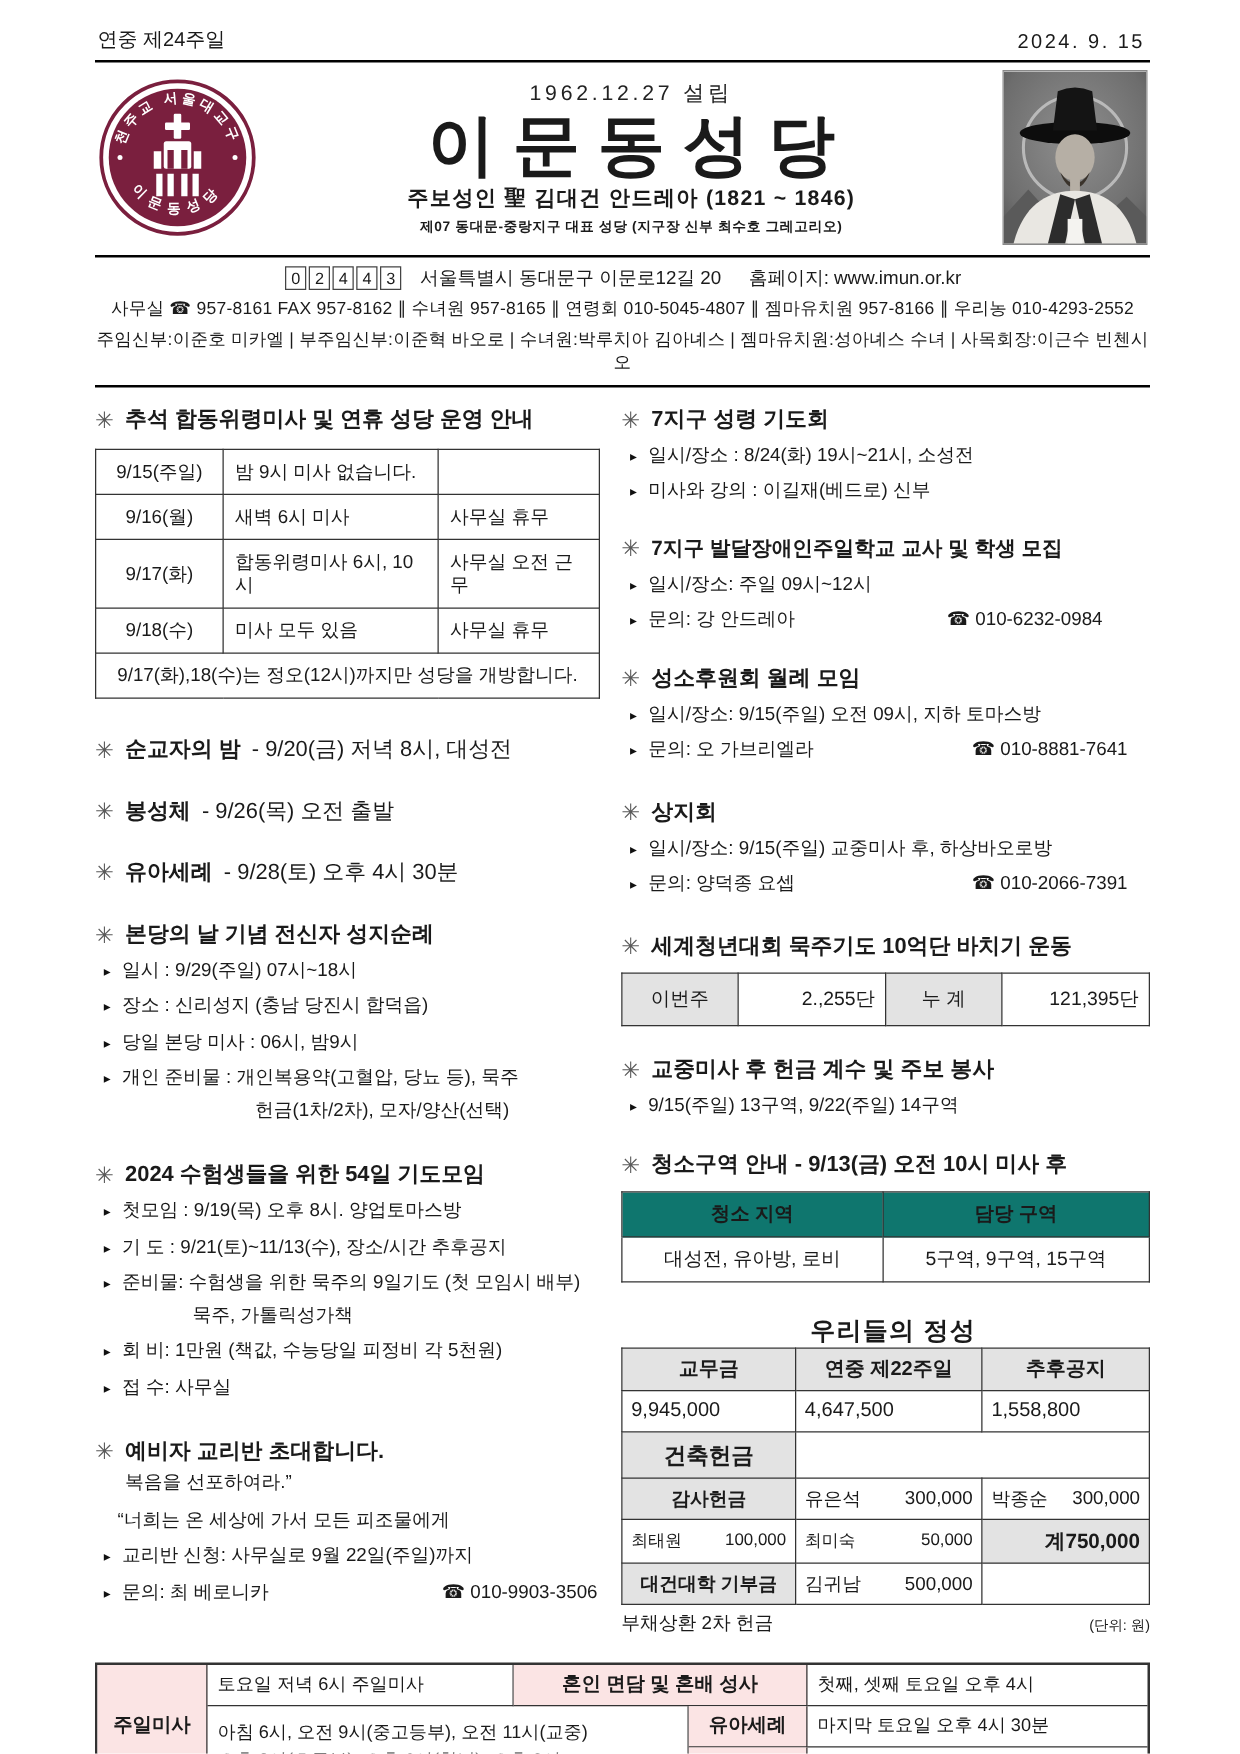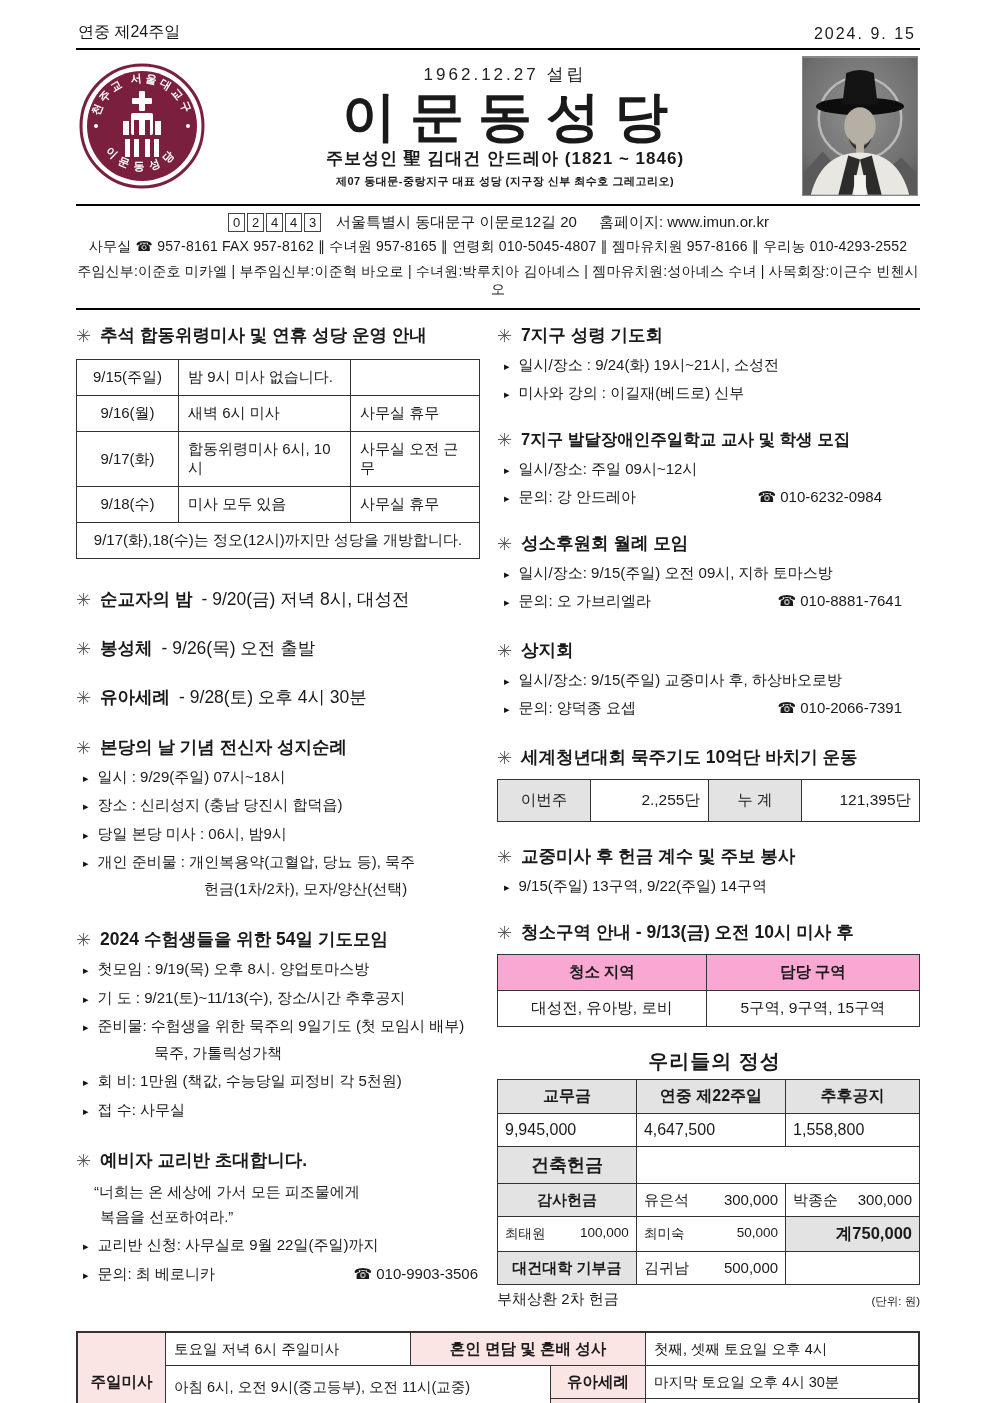--- a/index.html
+++ b/index.html
@@ -51,25 +51,25 @@
   .chuseok-tbl .b { font-weight:normal; }
   .chuseok-tbl .foot { text-align:center; padding:8px 4px; }
 
   .rosary-tbl { width:100%; margin-top:10px; font-size:15.5px; }
   .rosary-tbl td { border:1.8px solid #333; padding:10px 8px; height:34px; }
   .rosary-tbl .lab { background:#e3e3e3; text-align:center; width:22%; }
   .rosary-tbl .val { text-align:right; width:28%; }
 
   .clean-tbl { width:100%; margin-top:10px; font-size:15.5px; }
   .clean-tbl td { border:1.8px solid #333; padding:7px 6px; text-align:center; height:34px; }
-  .clean-tbl .hd { background:#f9a8d4; font-weight:bold; border-bottom:1.5px dotted #555;font-family:Liberation Serif, serif; }
+  .clean-tbl .hd { background:#0f766e; font-weight:bold; border-bottom:1.5px dotted #555; }
   .clean-tbl td + td { border-left:1.5px dotted #555; }
 
   
-  .banner { margin-top:16px; height:36px; display:flex; align-items:center;margin-left:12px; }
+  .banner { margin-top:16px; height:36px; display:flex; align-items:flex-end;margin-left:12px; }
   .banner .art { flex:1; background:
       repeating-linear-gradient(115deg,#9a9a9a 0 6px,#d8d8d8 6px 13px,#bdbdbd 13px 22px,#efefef 22px 30px);
       border-radius:2px; }
   .banner .title { display:flex; align-items:center; padding:0 12px; font-size:20px; font-weight:bold; letter-spacing:1px; }
 
   .fin-tbl { width:100%; font-size:15px; }
   .fin-tbl td { border:1.8px solid #333; padding:6px 7px; height:33px; }
   .fin-tbl .gh { background:#e3e3e3; font-weight:bold; text-align:center; font-size:16px; }
   .fin-tbl .amt { text-align:left; font-size:16px; }
   .fin-tbl .pair { white-space:nowrap; }
@@ -294,22 +294,22 @@
               <span>접  수: 사무실</span>
             </div>
         </div>
       </div>
 
       <div style="margin-top:28px">
         <div class="h">
             <span class="star">✳</span>
             <span>예비자 교리반 초대합니다.</span>
           </div>
+        <div class="quote" style="margin-top:3px; margin-left:24px">복음을 선포하여라.”</div>
         <div class="quote">“너희는 온 세상에 가서 모든 피조물에게</div>
-        <div class="quote" style="margin-top:3px; margin-left:24px">복음을 선포하여라.”</div>
         <div class="bullets">
           <div class="bullet">
               <span class="tri">▸</span>
               <span>교리반 신청: 사무실로 9월 22일(주일)까지</span>
             </div>
           <div class="bullet">
               <span class="tri">▸</span>
               <span>문의: 최 베로니카</span>
               <span class="ph">☎ 010-9903-3506</span>
             </div>
@@ -320,21 +320,21 @@
     <div class="col-right">
 
       <div>
         <div class="h">
             <span class="star">✳</span>
             <span>7지구 성령 기도회</span>
           </div>
         <div class="bullets">
           <div class="bullet">
               <span class="tri">▸</span>
-              <span>일시/장소 : 9/24(화) 19시~21시, 소성전</span>
+              <span>일시/장소 : 8/24(화) 19시~21시, 소성전</span>
             </div>
           <div class="bullet">
               <span class="tri">▸</span>
               <span>미사와 강의 : 이길재(베드로) 신부</span>
             </div>
         </div>
       </div>
 
       <div style="margin-top:24px">
         <div class="h" style="font-size:16.5px">

